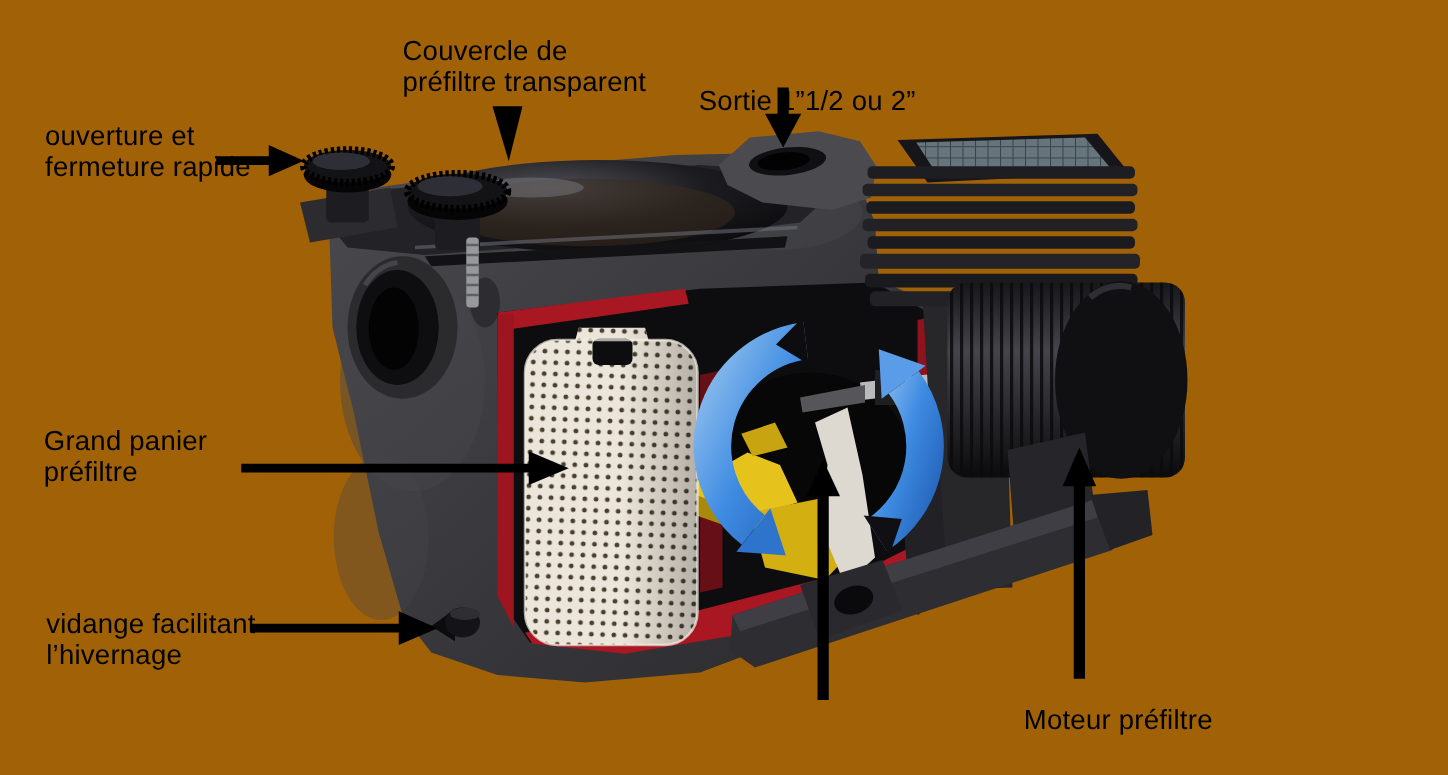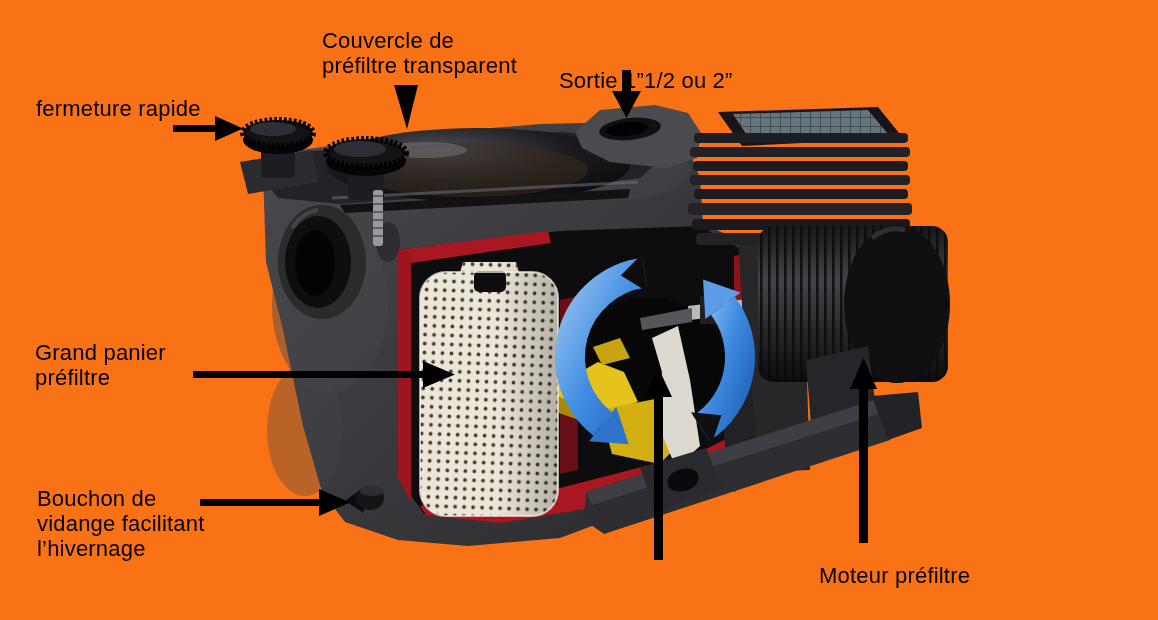--- a/index.html
+++ b/index.html
@@ -1,17 +1,17 @@
 <!DOCTYPE html>
 <html><head>
 <meta charset="utf-8">
 <style>
   html,body{margin:0;padding:0;background:#fff;}
   #stage{
-    position:relative;width:1158px;height:620px;background:#f97316;
+    position:relative;width:1158px;height:620px;background:#a16207;
     font-family:"Liberation Sans","DejaVu Sans",sans-serif;overflow:hidden;
   }
   #pump-svg{position:absolute;left:0;top:0;width:1158px;height:620px;}
   .label{
     position:absolute;color:#000;font-size:22px;line-height:25px;
     letter-spacing:0.2px;white-space:nowrap;
   }
   .label .ln{display:block;}
 </style>
 </head>
@@ -238,30 +238,30 @@
   <div class="label" style="left:322px;top:28px;">
     <span class="ln">Couvercle de</span>
     <span class="ln">préfiltre transparent</span>
   </div>
 
   <div class="label" style="left:559px;top:28px;margin-top:40px;">
     <span class="ln">Sortie 1”1/2 ou 2”</span>
   </div>
 
   <div class="label" style="left:36px;top:96px;">
+    <span class="ln">ouverture et</span>
     <span class="ln">fermeture rapide</span>
   </div>
 
   <div class="label" style="left:35px;top:340px;">
     <span class="ln">Grand panier</span>
     <span class="ln">préfiltre</span>
   </div>
 
   <div class="label" style="left:37px;top:486px;">
-    <span class="ln">Bouchon de</span>
     <span class="ln">vidange facilitant</span>
     <span class="ln">l’hivernage</span>
   </div>
 
 
   <div class="label" style="left:819px;top:563px;">
     <span class="ln">Moteur préfiltre</span>
   </div>
 
 </div>

